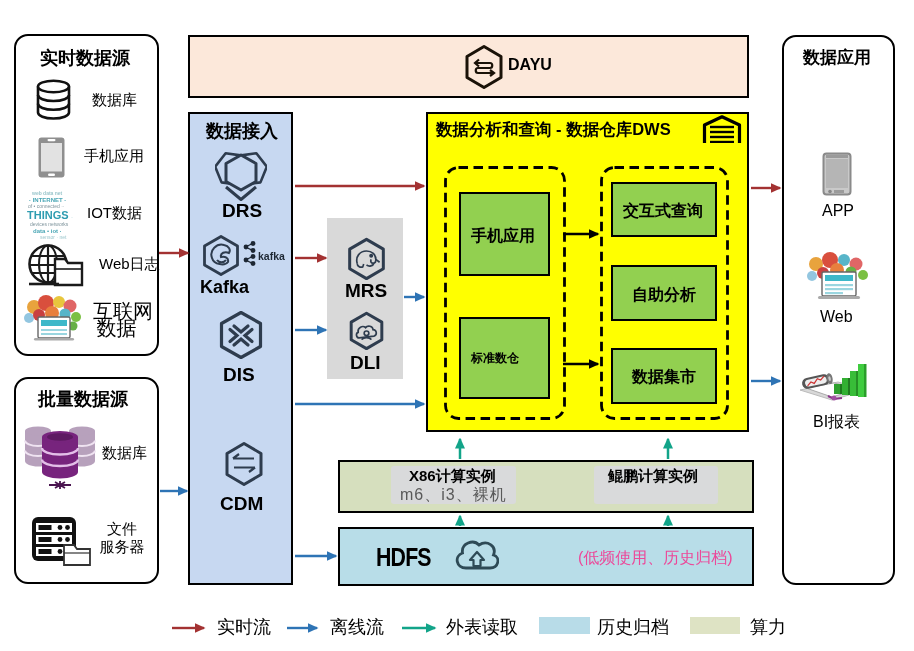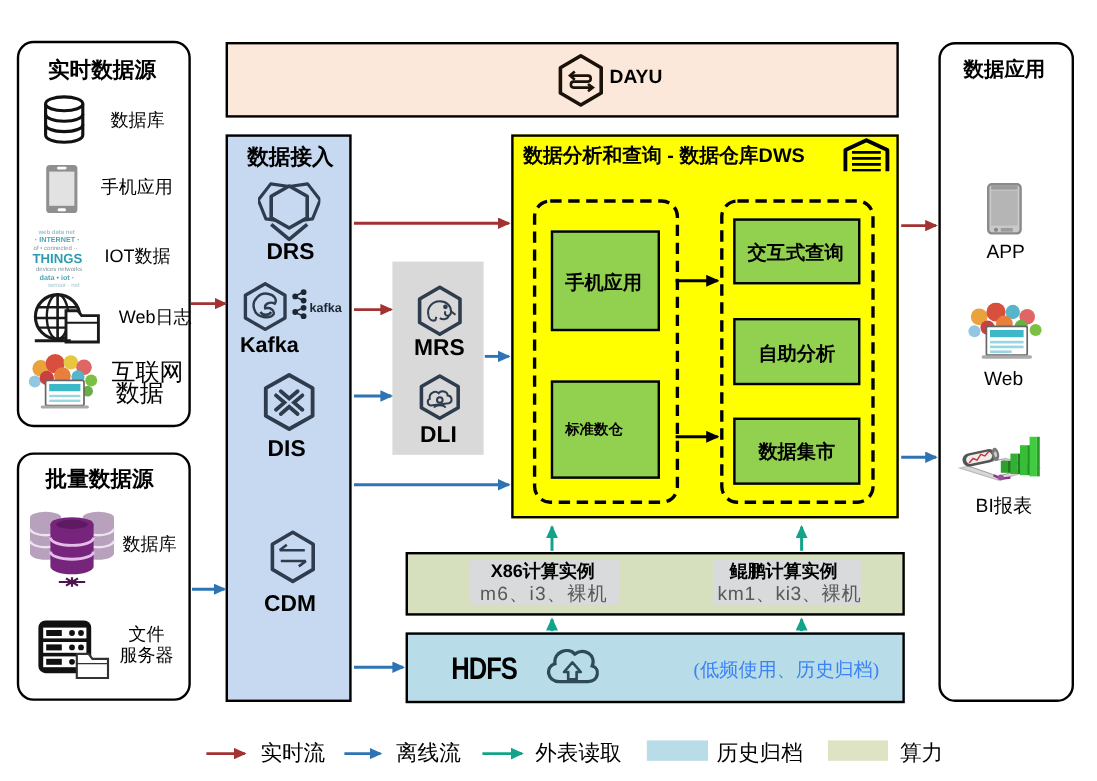--- a/index.html
+++ b/index.html
@@ -59,25 +59,24 @@
   <div class="lbl ttl" style="left:632px;top:285px;font-size:16px;">自助分析</div>
   <div class="box" style="left:611px;top:348px;width:106px;height:56px;border:2.5px solid #000;background:#92d050;"></div>
   <div class="lbl ttl" style="left:632px;top:367px;font-size:16px;">数据集市</div>
 
   <div class="box" style="left:338px;top:460px;width:416px;height:53px;border:2px solid #000;background:#d6dfbe;"></div>
   <div class="box" style="left:391px;top:466px;width:125px;height:38px;background:#d9dadb;border-radius:3px;"></div>
   <div class="box" style="left:594px;top:466px;width:124px;height:38px;background:#d9dadb;border-radius:3px;"></div>
   <div class="lbl ttl" style="left:409px;top:467px;font-size:15px;">X86计算实例</div>
   <div class="lbl" style="left:400px;top:485px;font-size:16px;letter-spacing:1px;color:#595959;">m6、i3、裸机</div>
   <div class="lbl ttl" style="left:608px;top:467px;font-size:15px;">鲲鹏计算实例</div>
-  <div class="lbl" style="left:598px;top:485px;font-size:16px;letter-spacing:0.5px;color:#595959;">km1、ki3、裸机</div>
 
   <div class="box" style="left:338px;top:527px;width:416px;height:59px;border:2px solid #000;background:#b8dde8;"></div>
   <div class="lbl ttl" style="left:376px;top:542px;font-size:26px;letter-spacing:-1px;transform:scaleX(0.82);transform-origin:0 0;">HDFS</div>
-  <div class="lbl" style="left:578px;top:548px;font-size:16px;color:#3b82f6;font-family:Liberation Serif, serif;">(低频使用、历史归档)</div>
+  <div class="lbl" style="left:578px;top:548px;font-size:16px;color:#ec4899;">(低频使用、历史归档)</div>
 
   <div class="box" style="left:782px;top:35px;width:113px;height:550px;border:2.5px solid #000;border-radius:14px;background:#fff;"></div>
   <div class="lbl ttl" style="left:803px;top:46px;font-size:17px;">数据应用</div>
   <div class="lbl" style="left:822px;top:202px;font-size:16px;">APP</div>
   <div class="lbl" style="left:820px;top:308px;font-size:16px;">Web</div>
   <div class="lbl" style="left:813px;top:412px;font-size:16px;">BI报表</div>
 
   <div class="lbl" style="left:217px;top:615px;font-size:18px;">实时流</div>
   <div class="lbl" style="left:330px;top:615px;font-size:18px;">离线流</div>
   <div class="lbl" style="left:446px;top:615px;font-size:18px;">外表读取</div>

